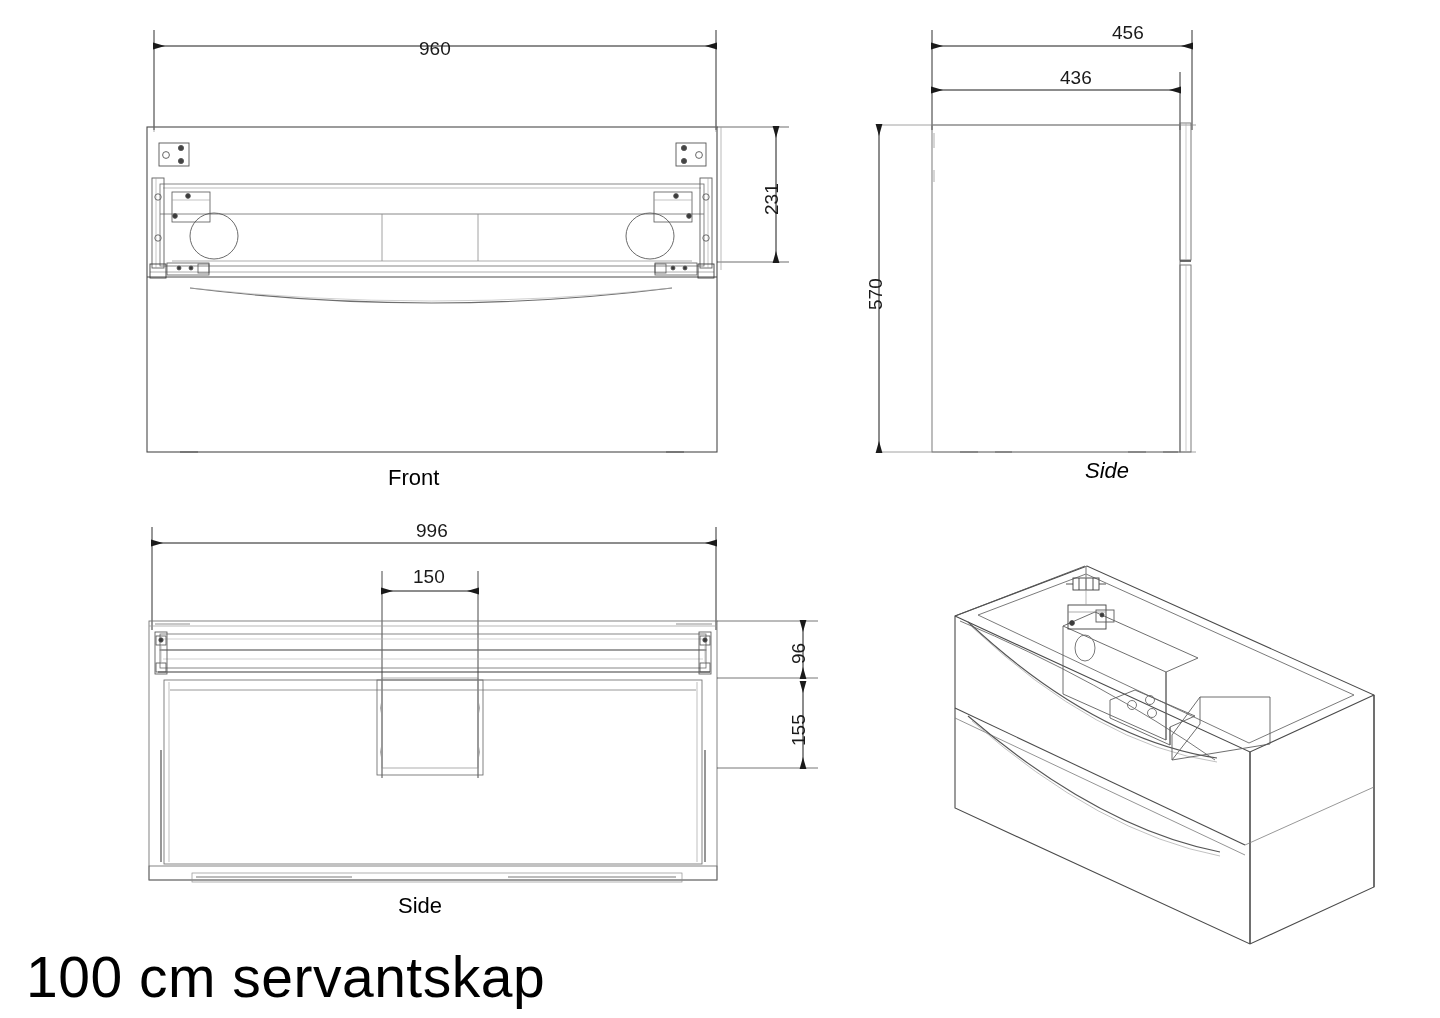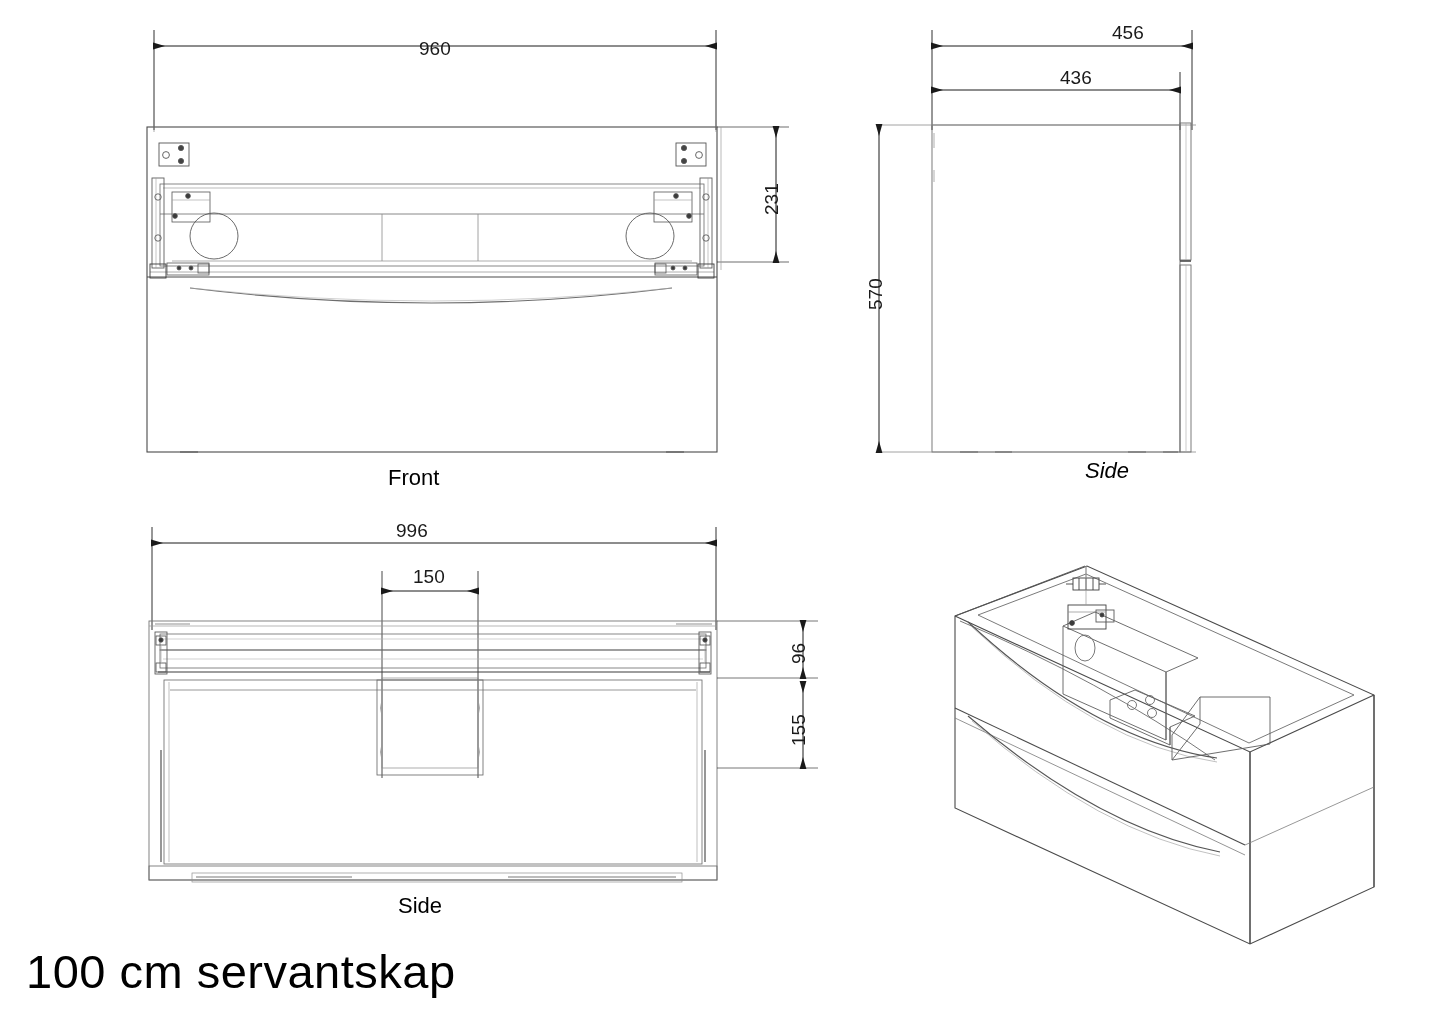--- a/index.html
+++ b/index.html
@@ -38,21 +38,21 @@
     font-family: "Liberation Sans", sans-serif;
     font-size: 22px;
     color: #000000;
     white-space: nowrap;
   }
   #title-text {
     position: absolute;
     left: 26px;
     top: 944px;
     font-family: "Liberation Sans", sans-serif;
-    font-size: 47px;
+    font-size: 57px;
     color: #000000;
     white-space: nowrap;
     letter-spacing: 0.5px;
   }
   svg { display:block; }
 </style>
 </head>
 <body>
 
 <svg id="sheet" viewBox="0 0 1440 1018" xmlns="http://www.w3.org/2000/svg">
@@ -357,21 +357,21 @@
 <div class="dim-text" style="left:419px; top:22px;margin-top:16px;">960</div>
 
 <div class="dim-text vert" style="left:761px; top:215px;">231</div>
 
 <div class="dim-text" style="left:1072px; top:22px;margin-left:40px;">456</div>
 
 <div class="dim-text" style="left:1060px; top:67px;">436</div>
 
 <div class="dim-text vert" style="left:865px; top:310px;">570</div>
 
-<div class="dim-text" style="left:396px; top:520px;">996</div>
+<div class="dim-text" style="left:416px; top:520px;">996</div>
 
 <div class="dim-text" style="left:413px; top:566px;">150</div>
 
 <div class="dim-text vert" style="left:788px; top:664px;">96</div>
 
 <div class="dim-text vert" style="left:788px; top:746px;">155</div>
 
 <div class="view-label" style="left:388px; top:465px;">Front</div>
 
 <div class="view-label" style="left:1085px; top:458px;font-style:italic;">Side</div>

